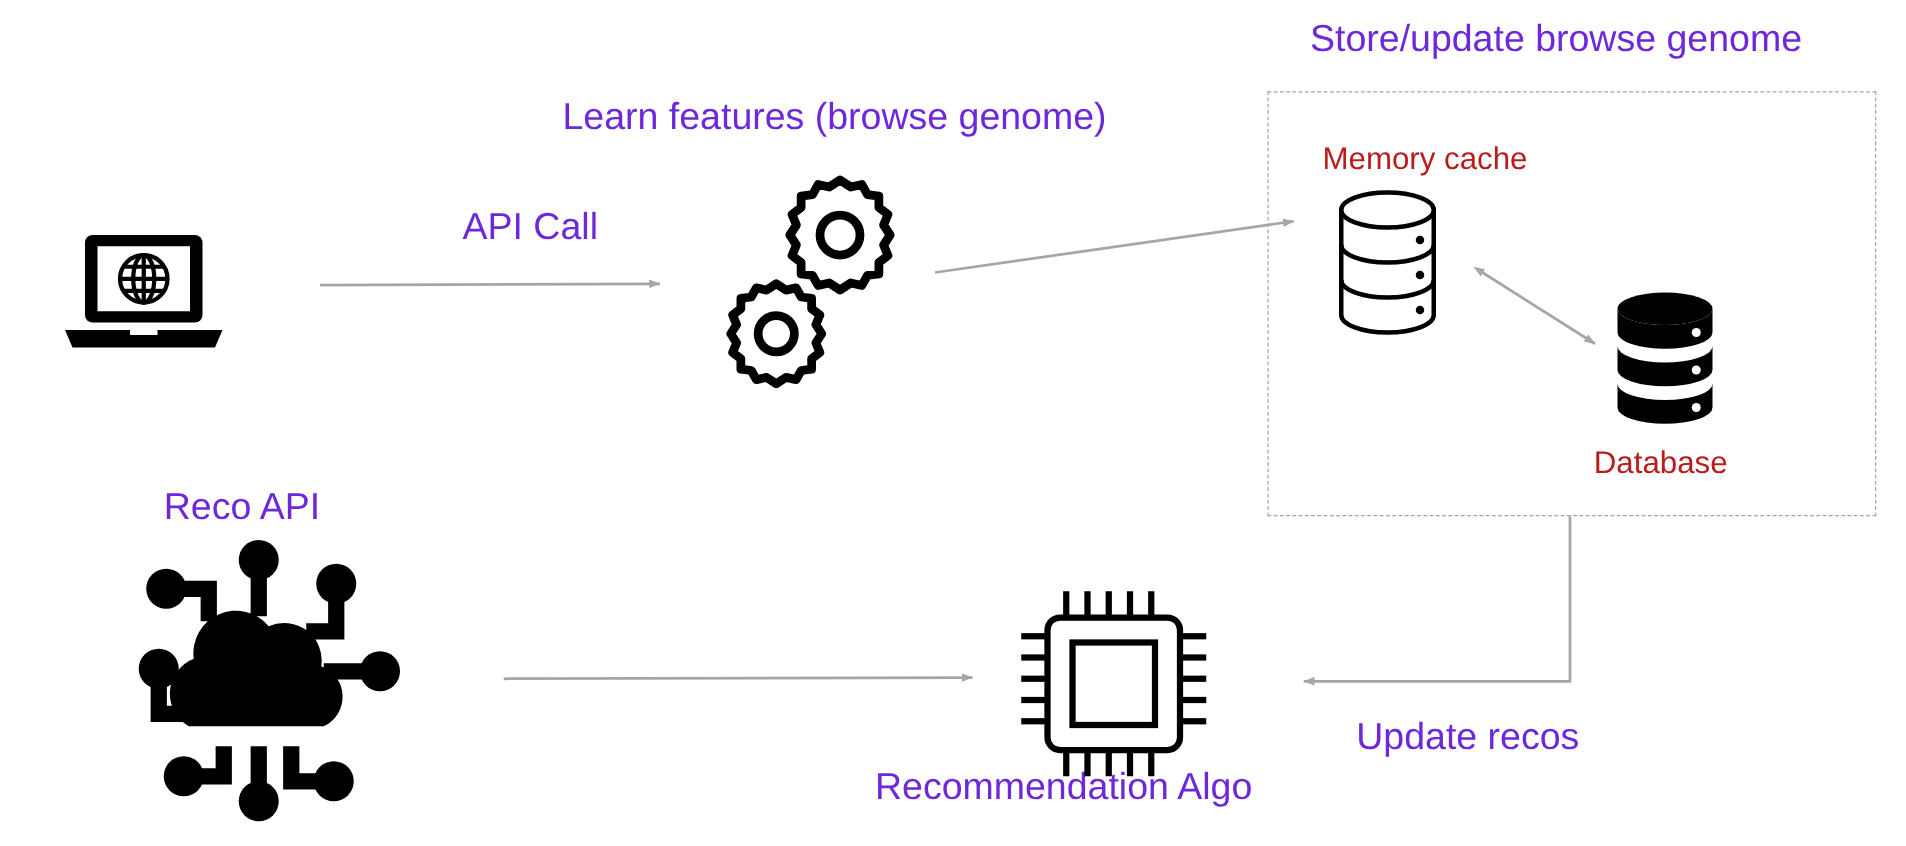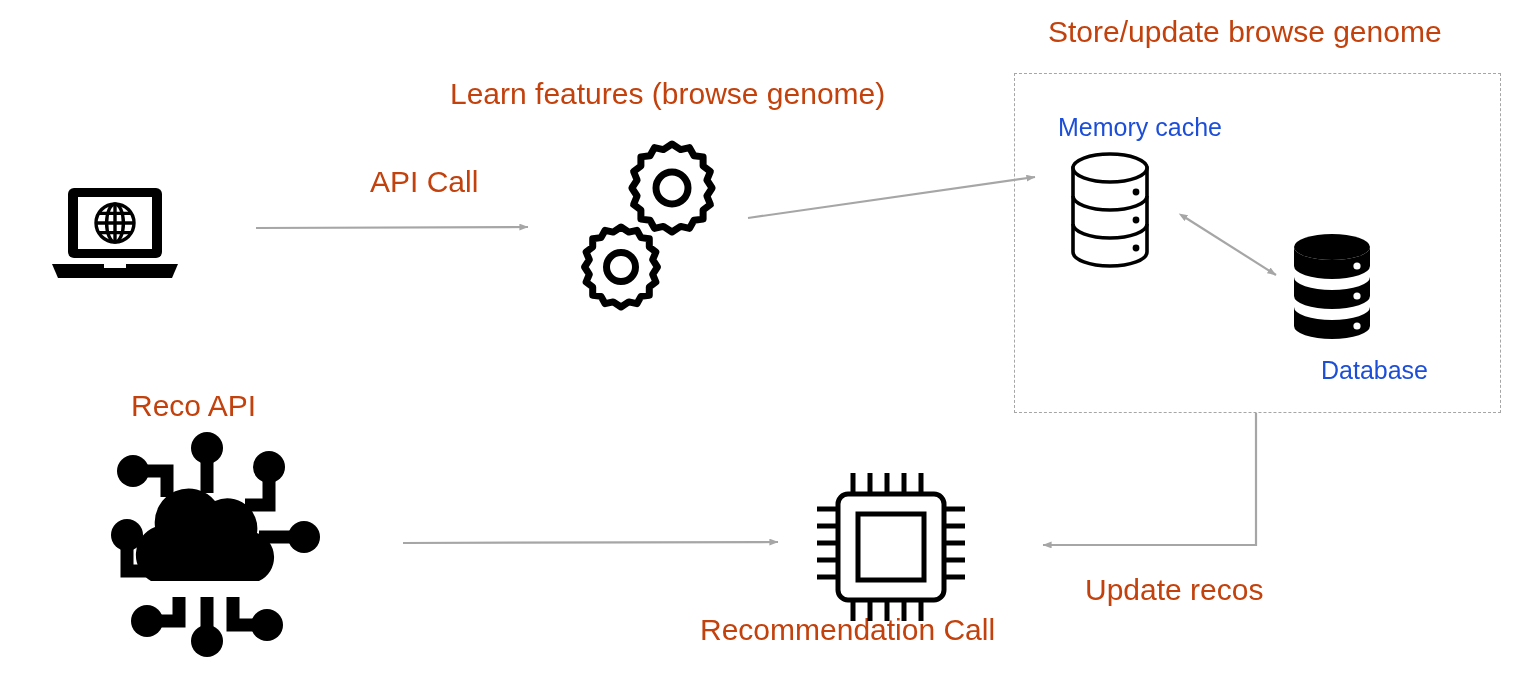--- a/index.html
+++ b/index.html
@@ -10,35 +10,35 @@
   #canvas {
     position: relative;
     width: 1525px;
     height: 677px;
     background: #ffffff;
     font-family: "Liberation Sans", sans-serif;
     overflow: hidden;
   }
   .lbl {
     position: absolute;
-    color: #c2410c;
+    color: #6d28d9;
     font-size: 30px;
     line-height: 36px;
     white-space: pre;
     font-weight: 400;
   }
-  .lbl.muted { color: #1d4ed8; font-size: 25px; line-height: 30px; }
+  .lbl.muted { color: #b91c1c; font-size: 25px; line-height: 30px; }
 
   
   #title-store   { left: 1048px; top: 14px;  width: 404px; }
   #title-learn   { left: 450px;  top: 76px;  width: 436px; }
   #label-browse  { left: 35px;   top: 120px; width: 230px; }
   #label-apicall { left: 333px;  top: 164px; width: 112px; margin-left: 37px; }
   #label-memcache{ left: 1058px; top: 112px; width: 200px; }
-  #label-database{ left: 1275px; top: 355px; width: 160px; margin-left: 46px; }
+  #label-database{ left: 1275px; top: 355px; width: 160px; }
   #label-reco    { left: 131px;  top: 388px; width: 116px; }
   #label-recalgo { left: 700px;  top: 612px; width: 310px; }
   #label-update  { left: 1085px; top: 572px; width: 200px; }
 
   
   #dashed-box {
     position: absolute;
     left: 1014px;
     top: 73px;
     width: 487px;
@@ -239,17 +239,17 @@
 
 
   <div class="lbl" id="label-apicall">API Call</div>
 
   <div class="lbl muted" id="label-memcache">Memory cache</div>
 
   <div class="lbl muted" id="label-database">Database</div>
 
   <div class="lbl" id="label-reco">Reco API</div>
 
-  <div class="lbl" id="label-recalgo">Recommendation Call</div>
+  <div class="lbl" id="label-recalgo">Recommendation Algo</div>
 
   <div class="lbl" id="label-update"><span>Update recos</span><br></div>
 
 </div>
 
 </body></html>

